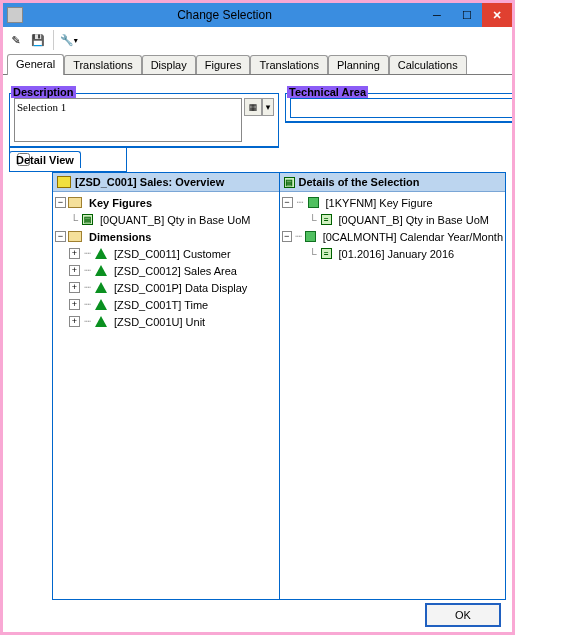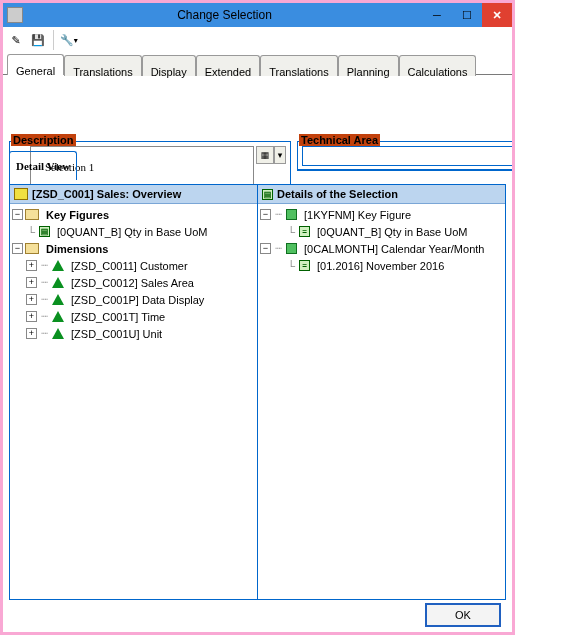--- a/index.html
+++ b/index.html
@@ -8,32 +8,32 @@
   .titlebar { height: 24px; background: #3a8de0; display: flex; align-items: center; color: #000; }
   .sysicon { width: 16px; height: 16px; background: #ccc; border: 1px solid #888; margin: 0 4px; display:inline-block; }
   .title { flex: 1; text-align: center; font-size: 12px; }
   .winbtns { display: flex; height: 100%; }
   .winbtn { width: 30px; height: 100%; display: flex; align-items: center; justify-content: center; color: #000; }
   .winbtn.close { background: #e04030; color: #fff; font-weight: bold; }
   .toolbar { height: 26px; background: #fff; border-bottom: 0px; display: flex; align-items: center; padding: 2px 4px; gap: 4px; }
   .tbicon { width: 18px; height: 18px; display: flex; align-items: center; justify-content: center; border: 1px solid transparent; }
   .sep { width: 1px; height: 20px; background: #ccc; margin: 0 2px; }
   .tabs { display: flex; border-bottom: 1px solid #7a7a7a; padding-left: 4px; height: 22px; background: #fff; }
-  .tab { padding: 10px 8px; border: 1px solid #999; border-bottom: none; background: #f0f0ec; margin-right: 0px; margin-top: 2px; font-size: 11px; cursor: default; border-radius: 3px 3px 0 0; }
+  .tab { padding: 3px 8px; border: 1px solid #999; border-bottom: none; background: #f0f0ec; margin-right: 0px; margin-top: 2px; font-size: 11px; cursor: default; border-radius: 3px 3px 0 0; }
   .tab.active { background: #fff; position: relative; top: 1px; margin-top: 0; }
   .content { flex: 1; padding: 6px; display: flex; flex-direction: column; gap: 4px; overflow: hidden; }
   .row1 { display: flex; gap: 6px; height: 66px; }
   .field-col { display: flex; flex-direction: column; }
-  .fieldset-label { font-weight: bold; color: #000; background: #c2410c; padding: 0 2px; position: relative; top: 5px; left: 2px; width: fit-content; z-index: 1; margin-top: 48px; }
+  .fieldset-label { font-weight: bold; color: #000; background: #8b5cf6; padding: 0 2px; position: relative; top: 5px; left: 2px; width: fit-content; z-index: 1; }
   .box { border: 1px solid #0066cc; border-bottom: 2px solid #0066cc; padding: 4px; background: #fff; }
-  textarea.desc { width: 228px; height: 44px; resize: none; border: 1px solid #888; font-family: Tahoma; font-size: 11px; padding: 14px; overflow-y: scroll; margin-left: 16px; }
+  textarea.desc { width: 228px; height: 44px; resize: none; border: 1px solid #888; font-family: Tahoma; font-size: 11px; padding: 2px; overflow-y: scroll; }
   input.techname { width: 250px; height: 20px; border: 1px solid #0066cc; background: #fff; padding: 0 2px; }
   .std-text { display: flex; align-items: center; gap: 3px; border: 1px solid #0066cc; border-top: none; width: 118px; padding: 2px 3px; }
-  .detail-label { font-weight: bold; border: 1px solid #0066cc; border-bottom: none; width: fit-content; padding: 8px 6px; border-radius: 3px 3px 0 0; font-family: Liberation Serif, serif; }
-  .detail-panel { flex: 1; border: 1px solid #0066cc; display: flex; min-height: 0; }
+  .detail-label { font-weight: bold; border: 1px solid #0066cc; border-bottom: none; width: fit-content; padding: 2px 6px; border-radius: 3px 3px 0 0; }
+  .detail-panel { flex: 1; border: 1px solid #0066cc; display: flex; min-height: 0; margin-left: 43px; }
   .tree-col { flex: 1; display: flex; flex-direction: column; border-right: 1px solid #0066cc; overflow: hidden; }
   .tree-col:last-child { border-right: none; }
   .tree-header { background: #bcd5ef; padding: 3px 4px; font-weight: bold; display: flex; align-items: center; gap: 4px; border-bottom: 1px solid #7aa6d6; }
   .tree-body { flex: 1; overflow: auto; padding: 2px; background: #fff; }
   .tree-node { display: flex; align-items: center; gap: 2px; height: 17px; white-space: nowrap; }
   .togg { width: 11px; height: 11px; border: 1px solid #888; display: inline-flex; align-items: center; justify-content: center; font-size: 9px; line-height: 9px; cursor: default; }
   .conn { display: inline-block; width: 11px; text-align: center; color: #888; }
   .cube-ic { width: 14px; height: 12px; background: #f0e040; border: 1px solid #907000; display: inline-block; }
   .folder-ic { width: 14px; height: 11px; background: #f5e09a; border: 1px solid #a08030; display: inline-block; }
   .kf-ic { width: 11px; height: 11px; border: 1px solid #006000; display: inline-flex; align-items: center; justify-content: center; color: #006000; font-size: 8px; font-weight: bold; background: #d0f0c0; }
@@ -63,21 +63,21 @@
     <div class="tbicon">✎</div>
     <div class="tbicon">💾</div>
     <div class="sep"></div>
     <div class="tbicon">🔧<span class="dd">▾</span></div>
   </div>
 
   <div class="tabs">
     <div class="tab active">General</div>
     <div class="tab">Translations</div>
     <div class="tab">Display</div>
-    <div class="tab">Extended</div>
+    <div class="tab">Figures</div>
     <div class="tab">Translations</div>
     <div class="tab">Planning</div>
     <div class="tab">Calculations</div>
   </div>
 
   <div class="content">
 
     <div class="row1">
       <div class="field-col" style="width:282px">
         <div class="fieldset-label">Description</div>
@@ -125,21 +125,21 @@
 
       <div class="tree-col">
         <div class="tree-header">
           <span class="kf-ic">▤</span>
           <span>Details of the Selection</span>
         </div>
         <div class="tree-body">
           <div class="tree-node"><span class="togg">−</span><span class="conn">┈</span><span class="char-ic"></span>&nbsp;<span>[1KYFNM] Key Figure</span></div>
           <div class="tree-node" style="padding-left:26px"><span class="conn">└</span><span class="kf-ic">=</span>&nbsp;<span>[0QUANT_B] Qty in Base UoM</span></div>
           <div class="tree-node"><span class="togg">−</span><span class="conn">┈</span><span class="char-ic"></span>&nbsp;<span>[0CALMONTH] Calendar Year/Month</span></div>
-          <div class="tree-node" style="padding-left:26px"><span class="conn">└</span><span class="kf-ic">=</span>&nbsp;<span>[01.2016] November 2016</span></div>
+          <div class="tree-node" style="padding-left:26px"><span class="conn">└</span><span class="kf-ic">=</span>&nbsp;<span>[01.2016] January 2016</span></div>
         </div>
       </div>
     </div>
 
     <div class="buttons">
       <button class="dlg default">OK</button>
     </div>
   </div>
 </div>
 

